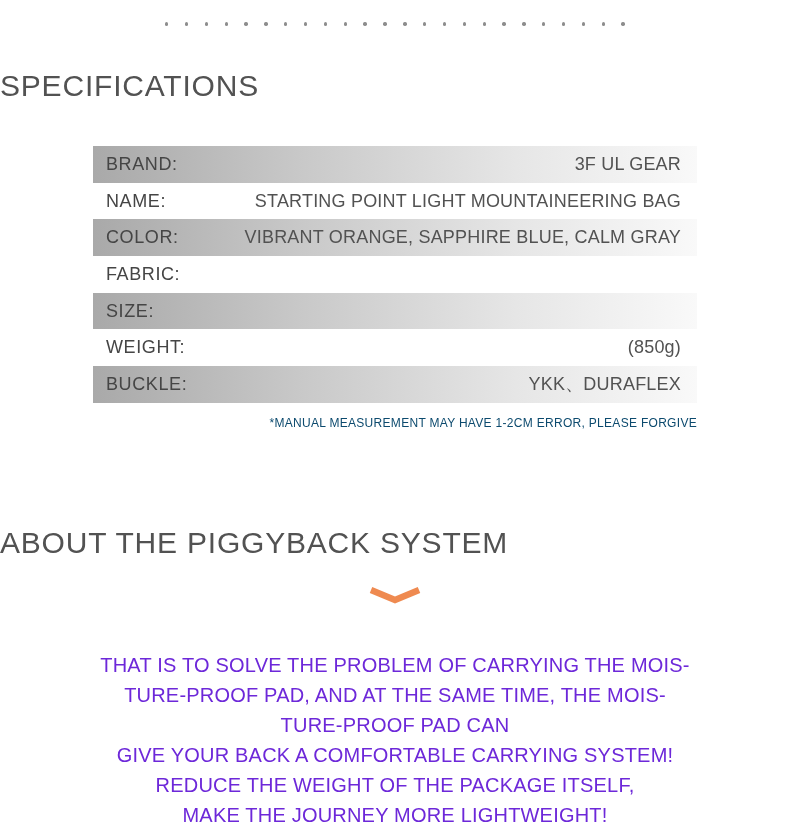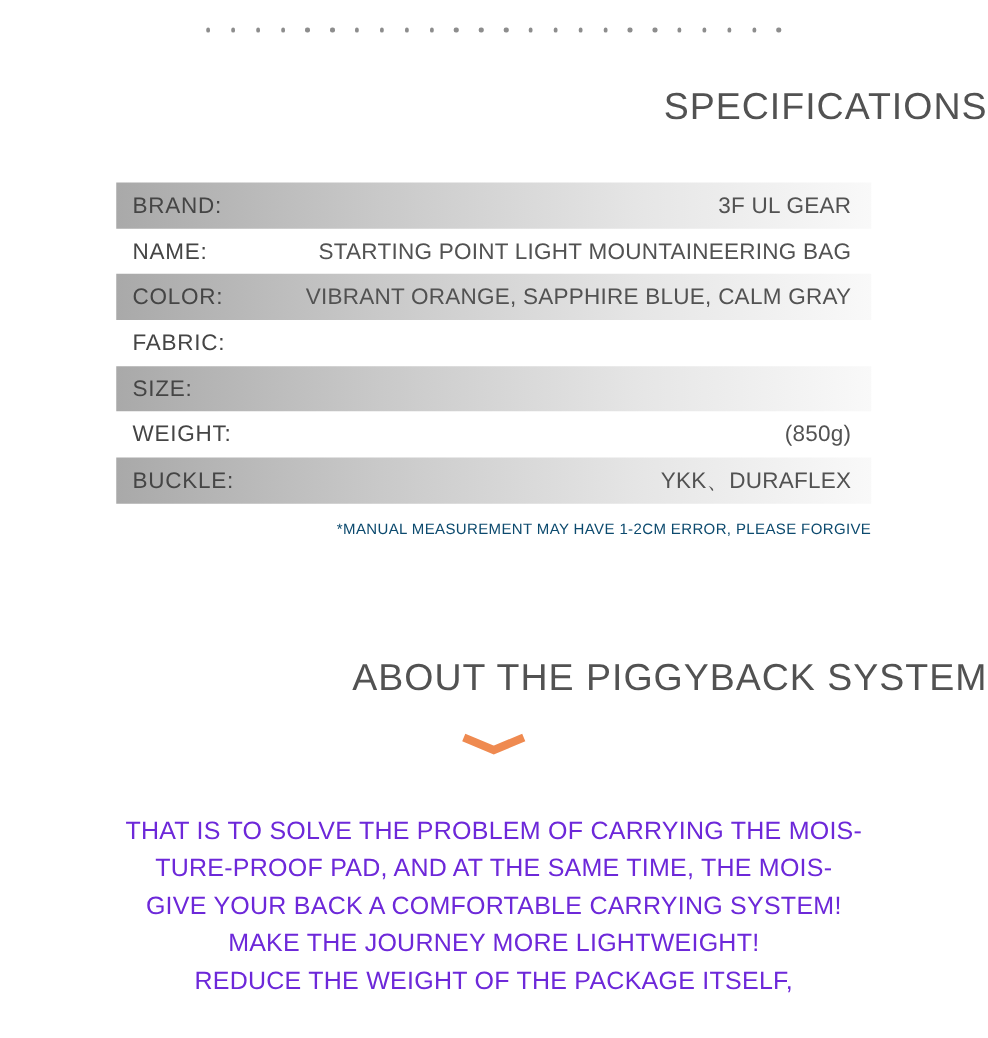--- a/index.html
+++ b/index.html
@@ -23,21 +23,21 @@
   .dots i {
     width:3.4px; height:3.4px;
     border-radius:50%;
     background:#8d8d8d;
     display:block;
   }
 
   
   .section-title {
     margin-top:41px;
-    text-align:right;
+    text-align:left;
     font-size:30px;
     font-weight:400;
     color:#525252;
     letter-spacing:0.8px;
     line-height:36px;
   }
 
   
   .spec-table {
     margin:42px 0 0 93px;
@@ -160,16 +160,17 @@
 
 <div class="chevron-wrap">
   <svg width="56" height="20" viewBox="0 0 56 20" aria-hidden="true">
     <polyline id="chevron-line" points="4,5 28,15 52,5" fill="none" stroke="#EF8A50" stroke-width="6.5" stroke-linecap="butt" stroke-linejoin="miter"></polyline>
   </svg>
 </div>
 
 <div class="paragraph">
   <div>THAT IS TO SOLVE THE PROBLEM OF CARRYING THE MOIS-</div>
   <div>TURE-PROOF PAD, AND AT THE SAME TIME, THE MOIS-</div>
+  <div>TURE-PROOF PAD CAN</div>
   <div>GIVE YOUR BACK A COMFORTABLE CARRYING SYSTEM!</div>
+  <div>REDUCE THE WEIGHT OF THE PACKAGE ITSELF,</div>
   <div>MAKE THE JOURNEY MORE LIGHTWEIGHT!</div>
-  <div>REDUCE THE WEIGHT OF THE PACKAGE ITSELF,</div>
 </div>
 
 </body></html>

